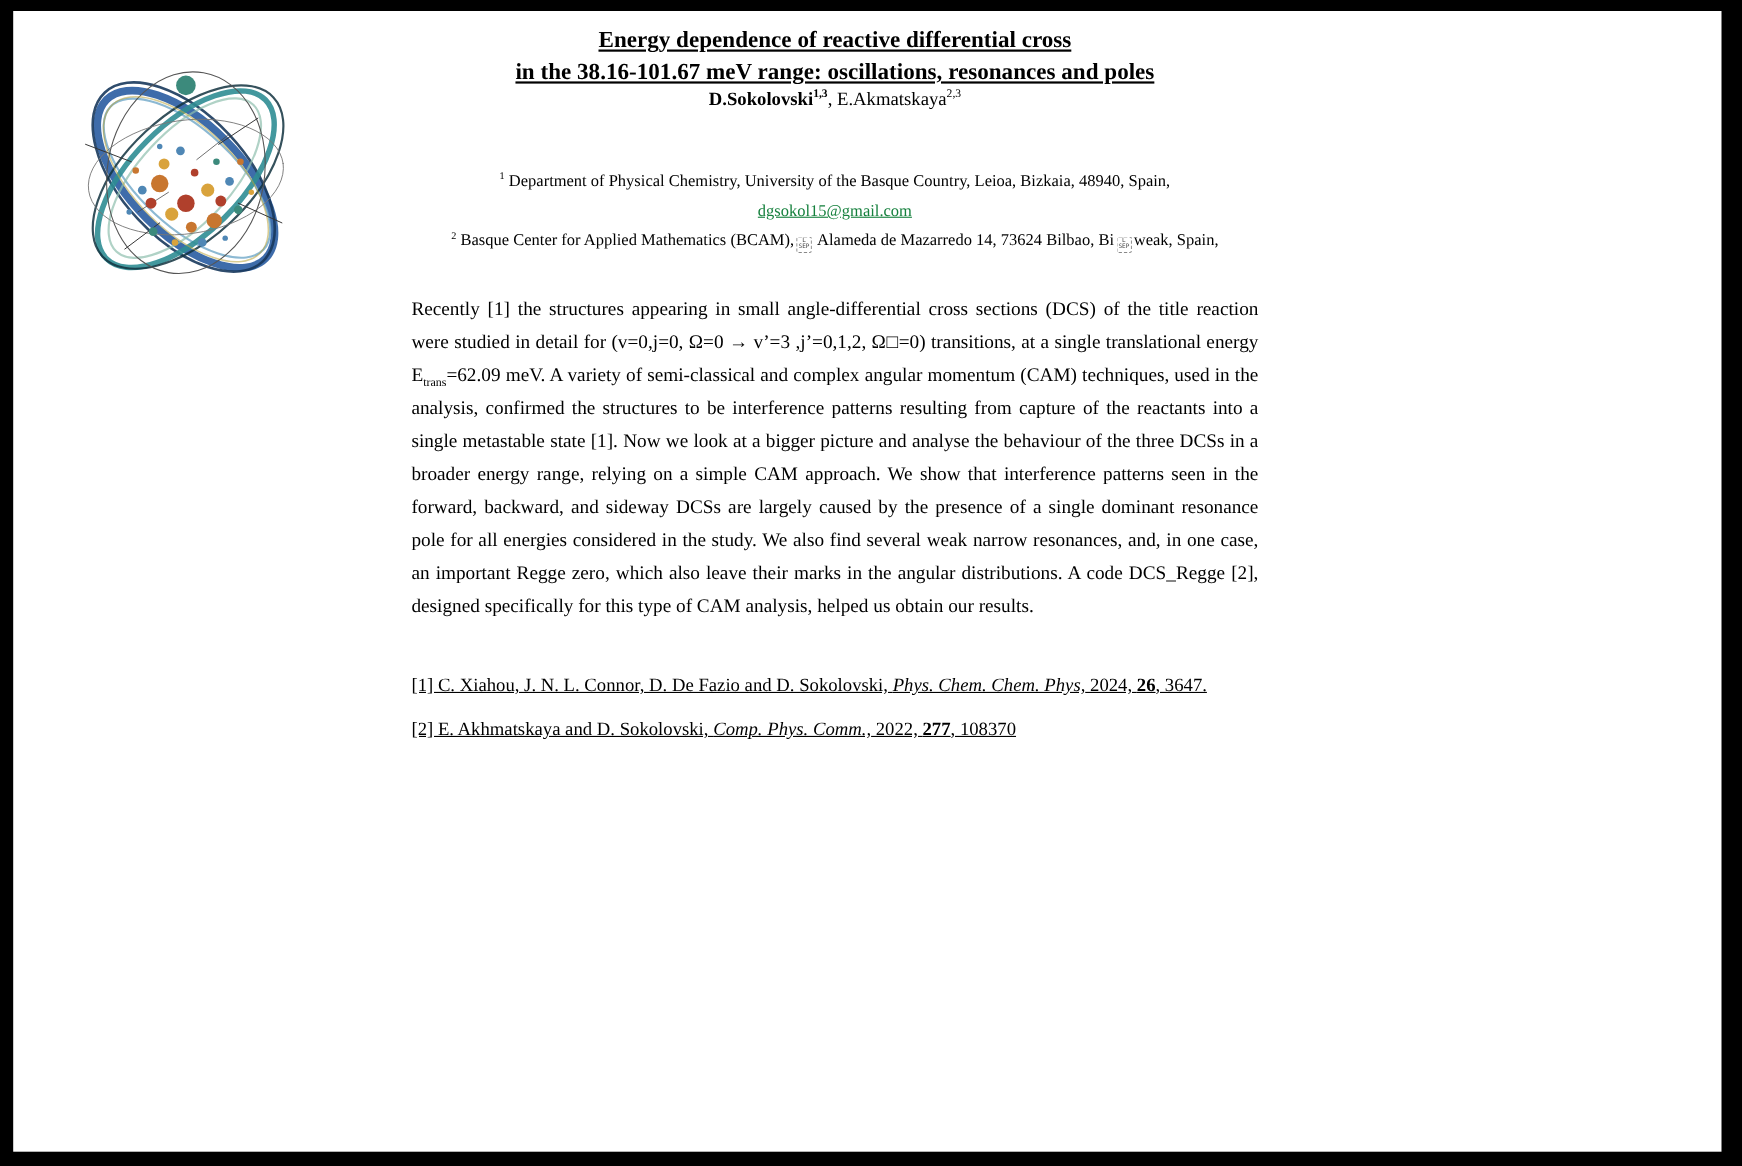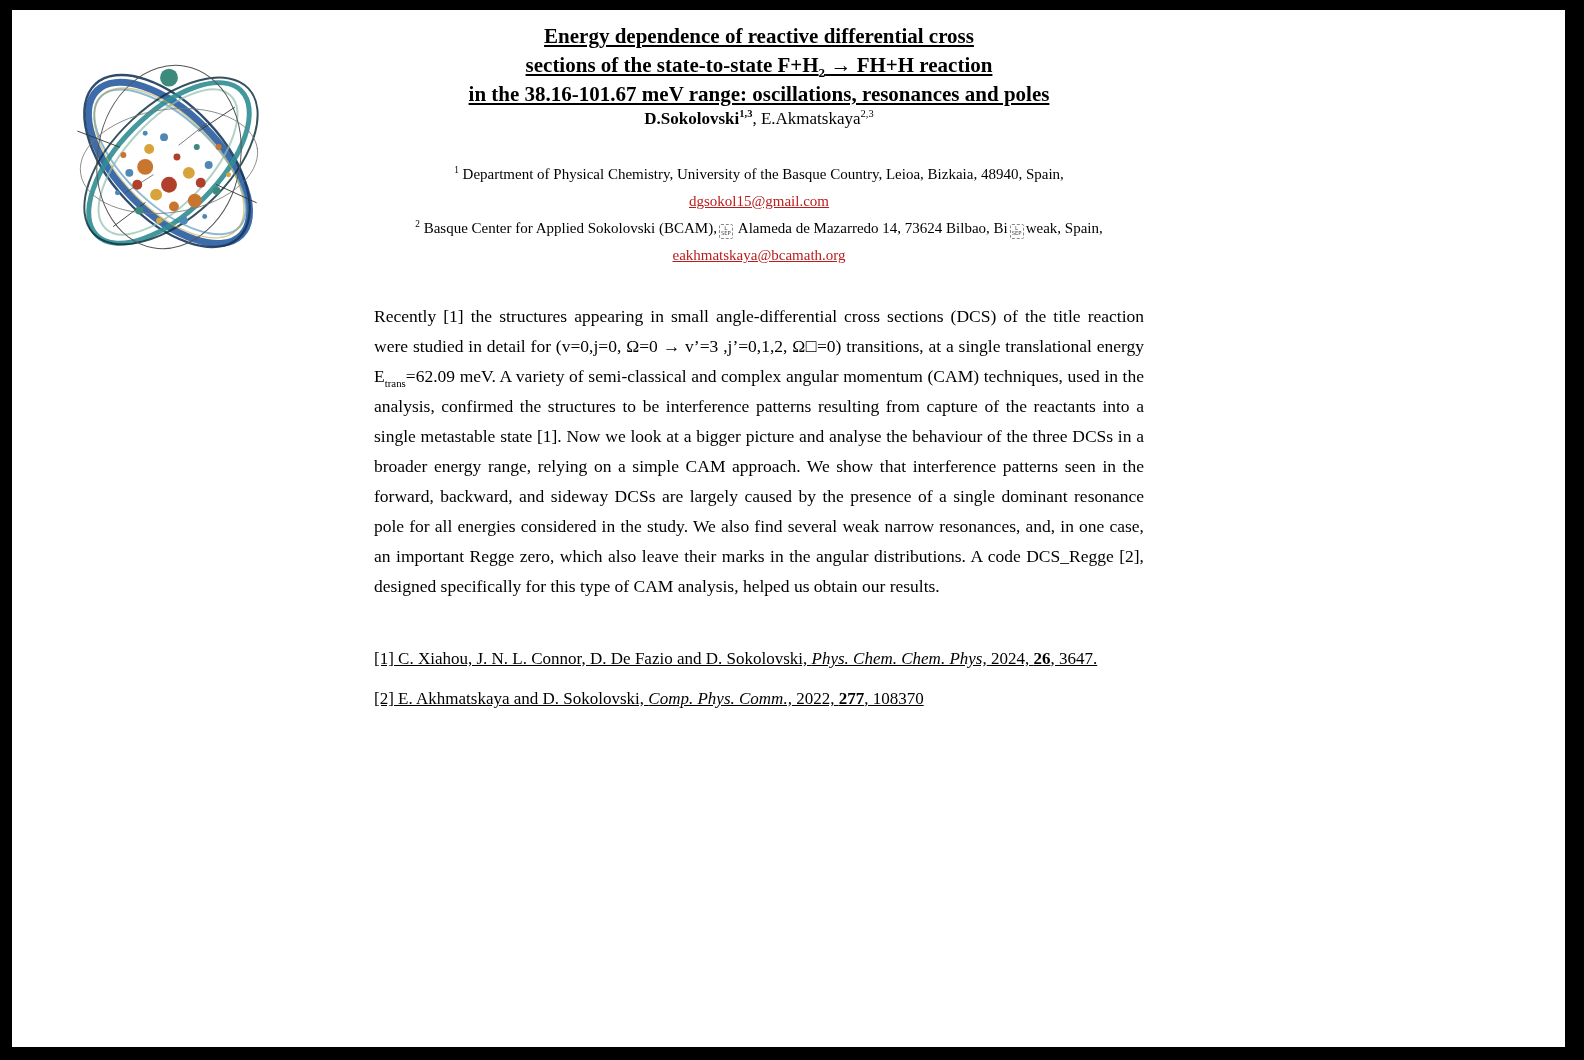--- a/index.html
+++ b/index.html
@@ -6,22 +6,22 @@
   html,body { width:1584px; height:1060px; background:#000; overflow:hidden;
     font-family:"Liberation Serif", serif; }
   .page { position:absolute; left:12px; top:10px; width:1553px; height:1037px;
     background:#fff; }
   .logo { position:absolute; left:38px; top:26px; width:238px; height:238px; }
   .content { position:absolute; left:362px; top:0; width:770px; color:#000; }
   .title-block { margin-top:12px; text-align:center; font-weight:bold;
     font-size:21px; line-height:29px; }
   .title-line > span.uline { text-decoration:underline;text-align:center; }
   .authors { text-align:center; font-size:17px; }
-  .affil-block { margin-top:32px; text-align:center; font-size:15px; line-height:27px; }
-  .email a { color:#b91c1c; text-decoration:underline;font-family:Liberation Serif, serif; }
+  .affil-block { margin-top:52px; text-align:center; font-size:15px; line-height:27px; }
+  .email a { color:#15803d; text-decoration:underline;font-family:Liberation Serif, serif; }
   sup { font-size:0.62em; vertical-align:super; line-height:0; }
   sub { font-size:0.62em; vertical-align:sub; line-height:0; }
   .abstract { margin-top:32px; font-size:17.5px; line-height:30px;
     text-align:justify; }
   .refs { margin-top:38px; font-size:17px; }
   .ref { line-height:40px;text-decoration:underline; }
   .lsep { display:inline-block; vertical-align:-2px; border:1px dashed #888;
     border-radius:2px; padding:1px 1px; margin:0 2px; line-height:1;
     text-align:center; font-size:5.5px; color:#444;
     font-family:"DejaVu Sans Mono", monospace; font-style:normal; font-weight:normal;}
@@ -79,31 +79,29 @@
         <circle cx="68" cy="158" r="2.5" fill="#4f87b5"></circle>
         <circle cx="180" cy="140" r="2.5" fill="#d9a33c"></circle>
       </g>
     </svg>
   </div>
 
   <div class="content">
 
     <div class="title-block">
       <div class="title-line"><span class="uline"><span>Energy dependence of reactive differential cross</span></span></div>
-      <div class="title-line"><span class="uline"><span>sections of the state-to-state F+H</span><sub>2</sub><span> → FH+H reaction</span></span></div>
       <div class="title-line"><span class="uline"><span>in the 38.16-101.67 meV range: oscillations, resonances and poles</span></span></div>
     </div>
 
     <div class="authors"><b class="wb">D.Sokolovski</b><sup style="font-weight: bold;">1,3</sup><span>, E.Akmatskaya</span><sup>2,3</sup></div>
 
     <div class="affil-block">
       <div><sup>1</sup><span> Department of Physical Chemistry, University of the Basque Country, Leioa, Bizkaia, 48940, Spain,</span></div>
       <div class="email"><a href="#">dgsokol15@gmail.com</a></div>
-      <div><sup>2</sup><span> Basque Center for Applied Sokolovski (BCAM),</span><span class="lsep"><span>L</span><span>SEP</span></span><span> Alameda de Mazarredo 14, 73624 Bilbao, Bi</span><span class="lsep"><span>L</span><span>SEP</span></span><span>weak, Spain,</span></div>
-      <div class="email"><a href="#">eakhmatskaya@bcamath.org</a></div>
+      <div><sup>2</sup><span> Basque Center for Applied Mathematics (BCAM),</span><span class="lsep"><span>L</span><span>SEP</span></span><span> Alameda de Mazarredo 14, 73624 Bilbao, Bi</span><span class="lsep"><span>L</span><span>SEP</span></span><span>weak, Spain,</span></div>
     </div>
 
     <div class="abstract"><span>Recently [1] the structures appearing in small angle-differential cross sections  (DCS) of the title reaction were  studied in detail for (v=0,j=0, Ω=0 → v’=3 ,j’=0,1,2, Ω□=0) transitions, at a single translational energy E</span><sub>trans</sub><span>=62.09 meV. A variety of semi-classical and complex angular momentum (CAM) techniques, used in the analysis, confirmed the structures to be interference patterns resulting from capture of the reactants into a single metastable state [1]. Now we look at a bigger picture and analyse the behaviour of the three DCSs in a broader energy range, relying on a simple CAM approach. We show that interference patterns seen in the forward, backward, and sideway DCSs are largely caused by the presence of a single dominant resonance pole for all energies considered in the study. We also find several weak narrow resonances, and, in one case, an important Regge zero, which also leave their marks in the angular distributions.  A code DCS_Regge [2], designed specifically for this type of  CAM analysis, helped us obtain our results.</span></div>
 
     <div class="refs">
       <div class="ref"><span>[1] C. Xiahou, J. N. L. Connor, D. De Fazio and D. Sokolovski, </span><i>Phys. Chem. Chem. Phys,</i><span> 2024, </span><b class="wb">26</b><span>, 3647.</span></div>
       <div class="ref"><span>[2]  E. Akhmatskaya and  D. Sokolovski,  </span><i>Comp. Phys. Comm.,</i><span>  2022,  </span><b class="wb">277</b><span>, 108370</span></div>
     </div>
 
   </div>

